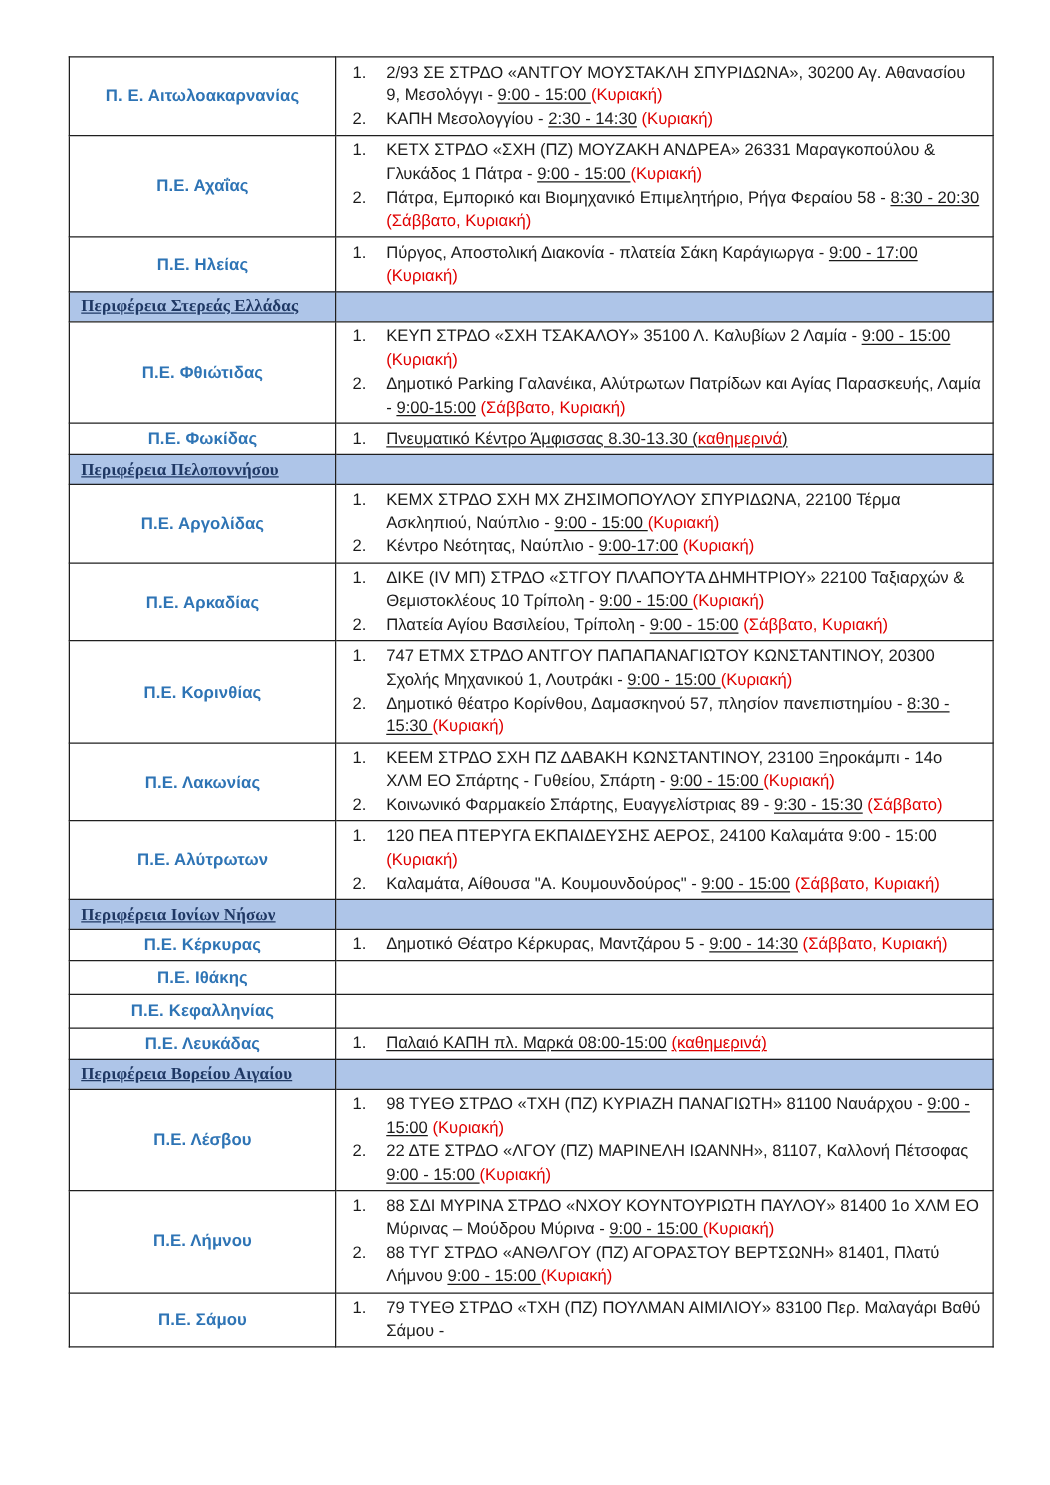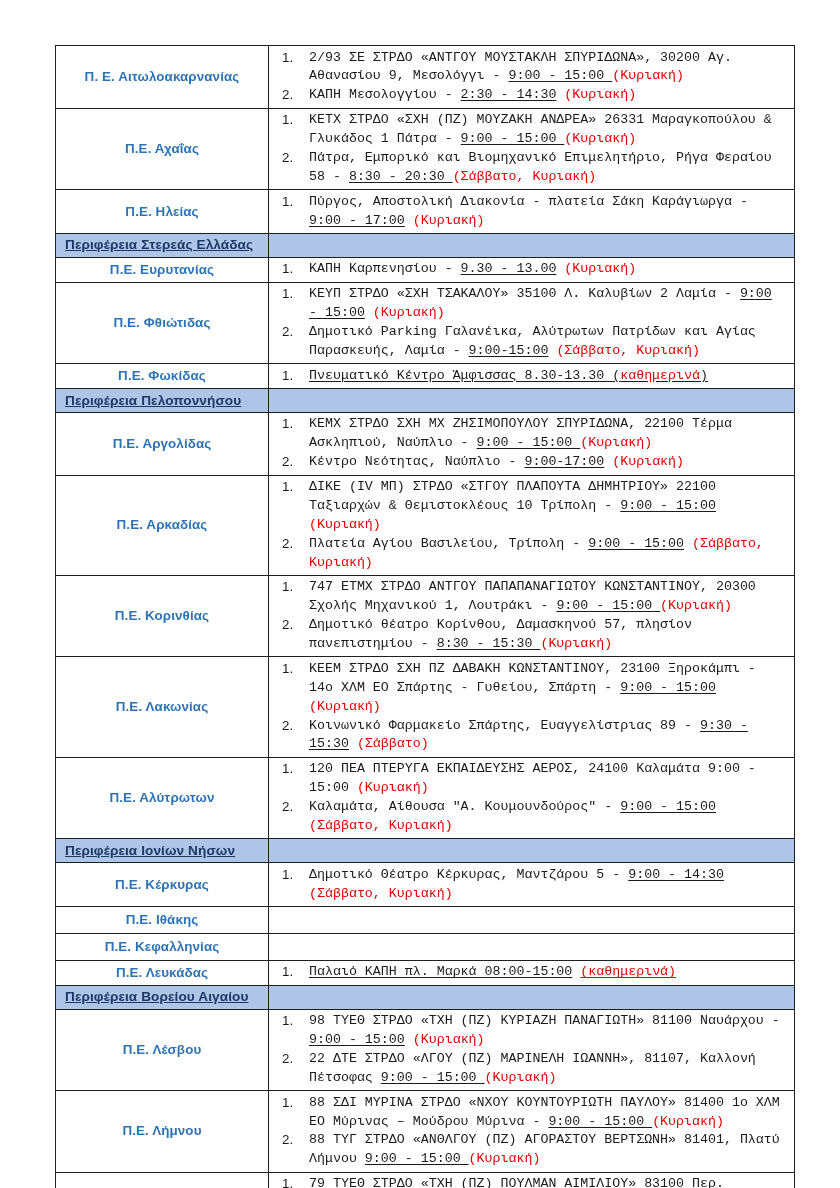--- a/index.html
+++ b/index.html
@@ -16,29 +16,29 @@
     font-size:13.3px; line-height:1.42;
   }
   table.sched td { border:1.5px solid #1f1f1f; }
   td.lcell  { text-align:center; vertical-align:middle; padding:2px 4px; }
   td.rcell  { vertical-align:top; padding:2.5px 6px 2.5px 0; }
   td.empty-rcell { height:21px; }
   .unit-label {
     color:var(--unit-blue); font-weight:bold; 
     font-size:13.4px; letter-spacing:0.1px;
   }
-  td.region-l, td.region-r { background:var(--band); }
+  td.region-l, td.region-r { background:var(--band);font-family:Liberation Serif, serif; }
   td.region-l { padding:1.5px 2px 1.5px 9px; vertical-align:middle; }
   .region-label {
     color:var(--navy); font-weight:bold; text-decoration:underline;
     font-size:13.6px; letter-spacing:0.1px;
   }
   .item { display:flex; align-items:flex-start; }
   .num  { flex:0 0 auto; width:27px; padding-left:13px; }
-  .txt  { flex:1 1 auto; padding-right:2px;font-family:Liberation Mono, monospace; }
+  .txt  { flex:1 1 auto; padding-right:2px; }
   
   .sg-n  { }
   .sg-u  { text-decoration:underline; text-underline-offset:2px; }
   .sg-r  { color:var(--red); }
   .sg-ru { color:var(--red); text-decoration:underline; text-underline-offset:2px; }
   .sg-ur { color:inherit; text-decoration:underline; text-underline-offset:2px; }
   .sg-ur .rtxt { color:var(--red); }
 </style>
 </head>
 <body>
@@ -83,29 +83,20 @@
               <span class="num">1.</span>
               <span class="txt"><span class="sg-n">Πύργος, Αποστολική Διακονία - πλατεία Σάκη Καράγιωργα - </span><span class="sg-u">9:00 - 17:00</span><span class="sg-n"> </span><span class="sg-r">(Κυριακή)</span></span>
             </div>
           </td>
         </tr>
         <tr>
           <td class="region-l"><span class="region-label">Περιφέρεια Στερεάς Ελλάδας</span></td>
           <td class="region-r"></td>
         </tr>
         <tr>
-          <td class="lcell"><span class="unit-label">Π.Ε. Ευρυτανίας</span></td>
-          <td class="rcell">
-            <div class="item">
-              <span class="num">1.</span>
-              <span class="txt"><span class="sg-n">ΚΑΠΗ Καρπενησίου - </span><span class="sg-u">9.30 - 13.00</span><span class="sg-n"> </span><span class="sg-r">(Κυριακή)</span></span>
-            </div>
-          </td>
-        </tr>
-        <tr>
           <td class="lcell"><span class="unit-label">Π.Ε. Φθιώτιδας</span></td>
           <td class="rcell">
             <div class="item">
               <span class="num">1.</span>
               <span class="txt"><span class="sg-n">ΚΕΥΠ ΣΤΡΔΟ «ΣΧΗ ΤΣΑΚΑΛΟΥ» 35100 Λ. Καλυβίων 2 Λαμία - </span><span class="sg-u">9:00 - 15:00</span><span class="sg-n"> </span><span class="sg-r">(Κυριακή)</span></span>
             </div>
             <div class="item">
               <span class="num">2.</span>
               <span class="txt"><span class="sg-n">Δημοτικό Parking Γαλανέικα, Αλύτρωτων Πατρίδων και Αγίας Παρασκευής, Λαμία - </span><span class="sg-u">9:00-15:00</span><span class="sg-n"> </span><span class="sg-r">(Σάββατο, Κυριακή)</span></span>
             </div>

